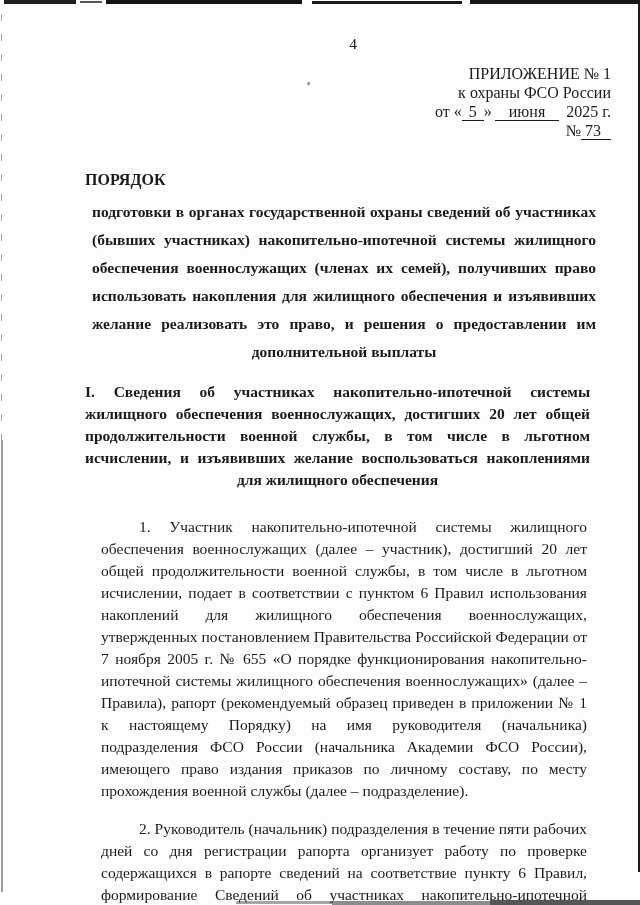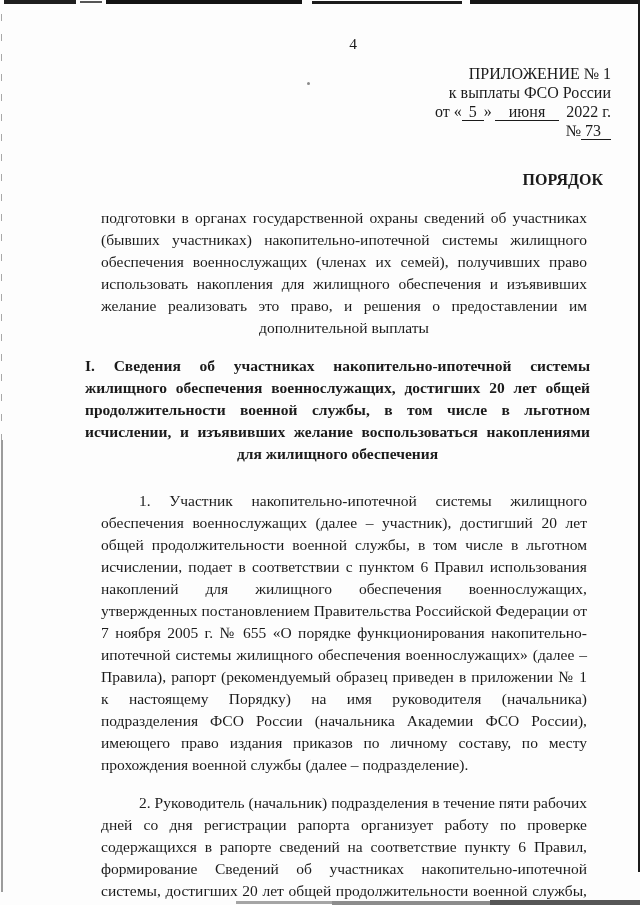--- a/index.html
+++ b/index.html
@@ -33,28 +33,28 @@
     white-space:nowrap;
   }
   .u { border-bottom:1.5px solid #1b1b1b; }
   .u-day   { padding:0 7px; }
   .u-month { padding:0 14px; margin:15px 3px; }
   .u-num   { padding:16px 10px 0 4px; }
   .doc-title {
     margin:29px 0 0 0;
     font-size:16px;
     font-weight:bold;
-    text-align:right;
+    text-align:left;
     line-height:22px;
   }
   .doc-subtitle {
-    margin:16px;
+    margin:7px;
     font-size:15.5px;
-    font-weight:normal;
-    line-height:22px;
+    font-weight:bold;
+    line-height:28px;
     text-align:justify;
     text-align-last:center;
   }
   .section-heading {
     margin:15px 13px 0 0;
     font-size:15.5px;
     font-weight:bold;
     line-height:22px;
     text-align:justify;
     text-align-last:center;
@@ -105,22 +105,22 @@
   <div class="artifact bottom-band-2"></div>
   <div class="artifact bottom-band-3"></div>
   <div class="artifact speck-1"></div>
 
   <div class="content">
 
     <div class="page-number">4</div>
 
     <div class="appendix">
       <div>ПРИЛОЖЕНИЕ № 1</div>
-      <div>к выплаты ФСО России</div>
-      <div><span>от «</span><span class="u u-day">5</span><span>»</span><span class="u u-month">июня</span> <span>2022 г.</span></div>
+      <div>к охраны ФСО России</div>
+      <div><span>от «</span><span class="u u-day">5</span><span>»</span><span class="u u-month">июня</span> <span>2025 г.</span></div>
       <div><span>№</span><span class="u u-num">73</span></div>
     </div>
 
     <h1 class="doc-title">ПОРЯДОК</h1>
     <p class="doc-subtitle">подготовки в органах государственной охраны сведений об участниках (бывших участниках) накопительно-ипотечной системы жилищного обеспечения военнослужащих (членах их семей), получивших право использовать накопления для жилищного обеспечения и изъявивших желание реализовать это право, и решения о предоставлении им дополнительной выплаты</p>
 
     <h2 class="section-heading">I. Сведения об участниках накопительно-ипотечной системы жилищного обеспечения военнослужащих, достигших 20 лет общей продолжительности военной службы, в том числе в льготном исчислении, и изъявивших желание воспользоваться накоплениями для жилищного обеспечения</h2>
 
     <div class="body-block">
       <p class="body-para">1. Участник накопительно-ипотечной системы жилищного обеспечения военнослужащих (далее – участник), достигший 20 лет общей продолжительности военной службы, в том числе в льготном исчислении, подает в соответствии с пунктом 6 Правил использования накоплений для жилищного обеспечения военнослужащих, утвержденных постановлением Правительства Российской Федерации от 7 ноября 2005 г. № 655 «О порядке функционирования накопительно-ипотечной системы жилищного обеспечения военнослужащих» (далее – Правила), рапорт (рекомендуемый образец приведен в приложении № 1 к настоящему Порядку) на имя руководителя (начальника) подразделения ФСО России (начальника Академии ФСО России), имеющего право издания приказов по личному составу, по месту прохождения военной службы (далее – подразделение).</p>

